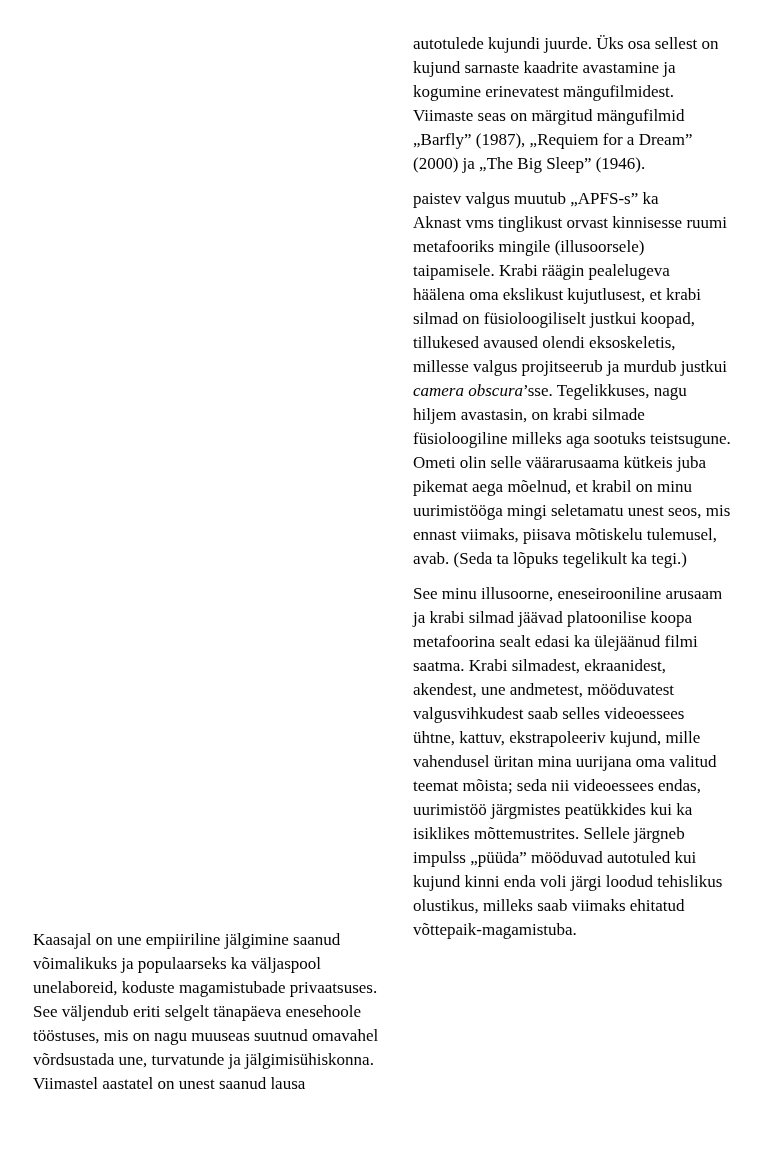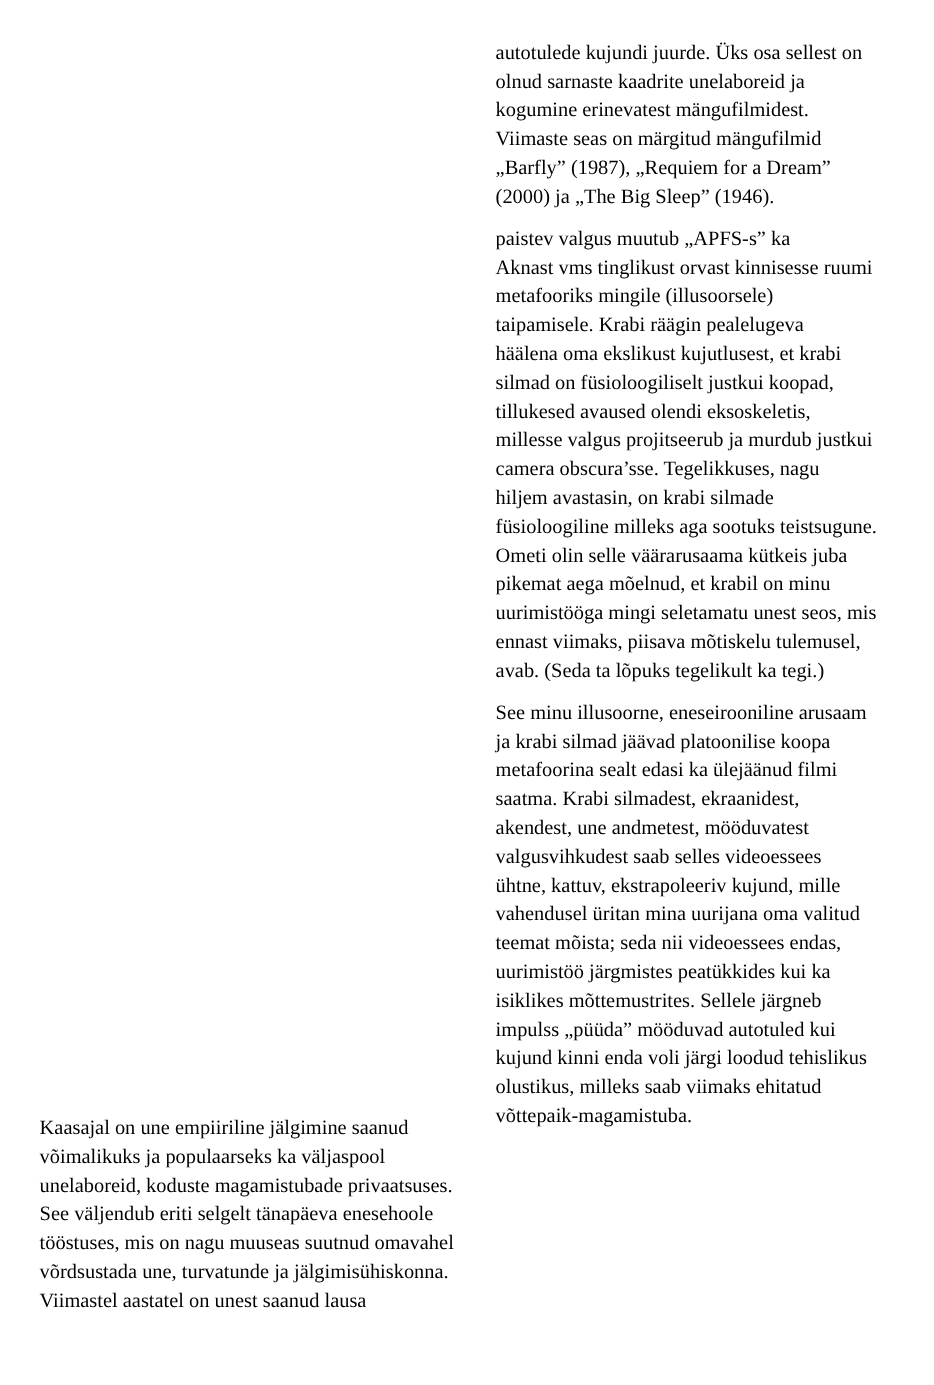--- a/index.html
+++ b/index.html
@@ -36,41 +36,42 @@
     width: 374px;
   }
   .para {
     margin: 0 0 11px 0;
   }
   .line {
     height: 24px;
     white-space: nowrap;
   }
   .seg-italic {
+    font-style: italic;
   }
 </style>
 </head>
 <body>
 
 <div class="page">
   <div class="column column-left">
       <div class="para">
         <div class="line">Kaasajal on une empiiriline jälgimine saanud</div>
         <div class="line">võimalikuks ja populaarseks ka väljaspool</div>
         <div class="line">unelaboreid, koduste magamistubade privaatsuses.</div>
         <div class="line">See väljendub eriti selgelt tänapäeva enesehoole</div>
         <div class="line">tööstuses, mis on nagu muuseas suutnud omavahel</div>
         <div class="line">võrdsustada une, turvatunde ja jälgimisühiskonna.</div>
         <div class="line">Viimastel aastatel on unest saanud lausa</div>
       </div>
     </div>
   <div class="column column-right">
       <div class="para">
         <div class="line">autotulede kujundi juurde. Üks osa sellest on</div>
-        <div class="line">olnud sarnaste kaadrite unelaboreid ja</div>
+        <div class="line">kujund sarnaste kaadrite avastamine ja</div>
         <div class="line">kogumine erinevatest mängufilmidest.</div>
         <div class="line">Viimaste seas on märgitud mängufilmid</div>
         <div class="line">„Barfly” (1987), „Requiem for a Dream”</div>
         <div class="line">(2000) ja „The Big Sleep” (1946).</div>
       </div>
       <div class="para">
         <div class="line">paistev valgus muutub „APFS-s” ka</div>
         <div class="line">Aknast vms tinglikust orvast kinnisesse ruumi</div>
         <div class="line">metafooriks mingile (illusoorsele)</div>
         <div class="line">taipamisele. Krabi räägin pealelugeva</div>

